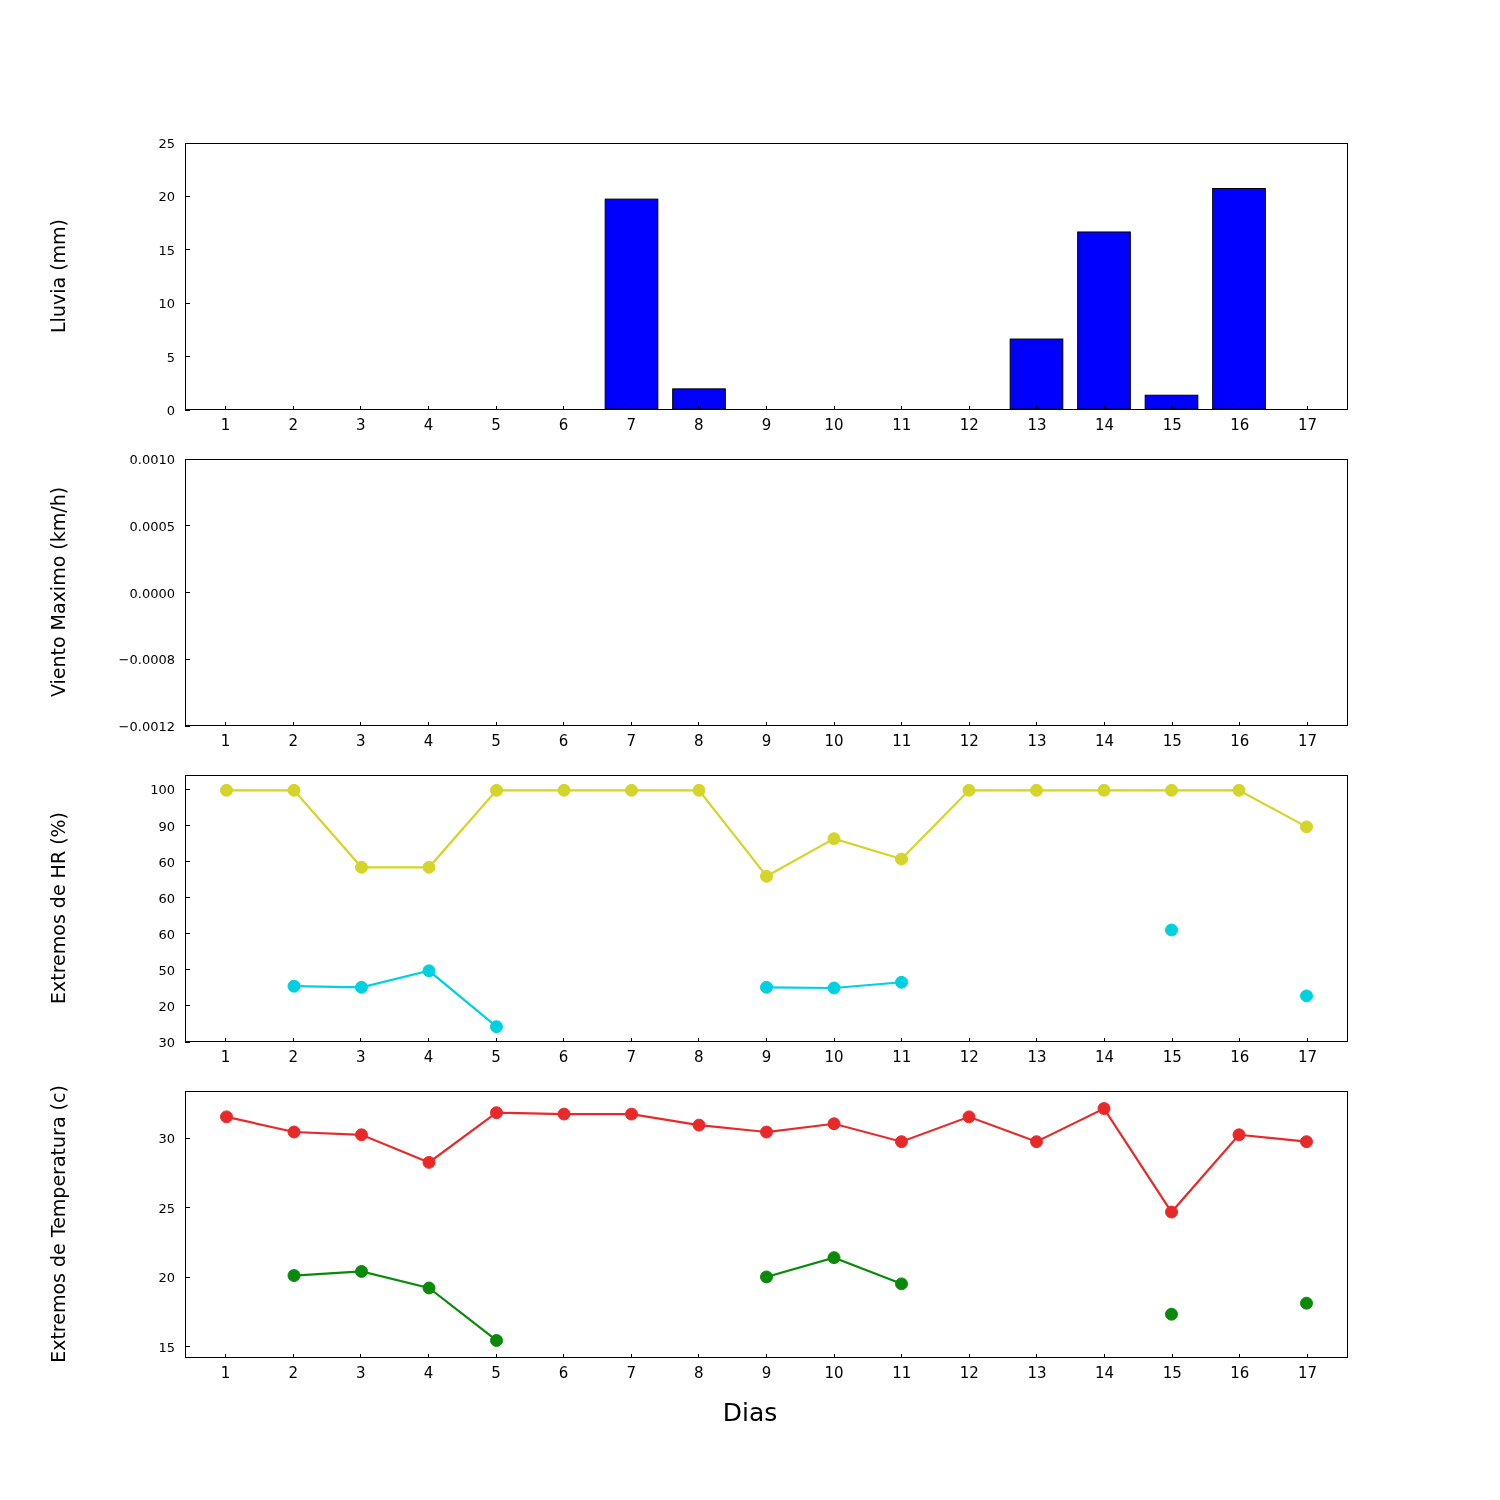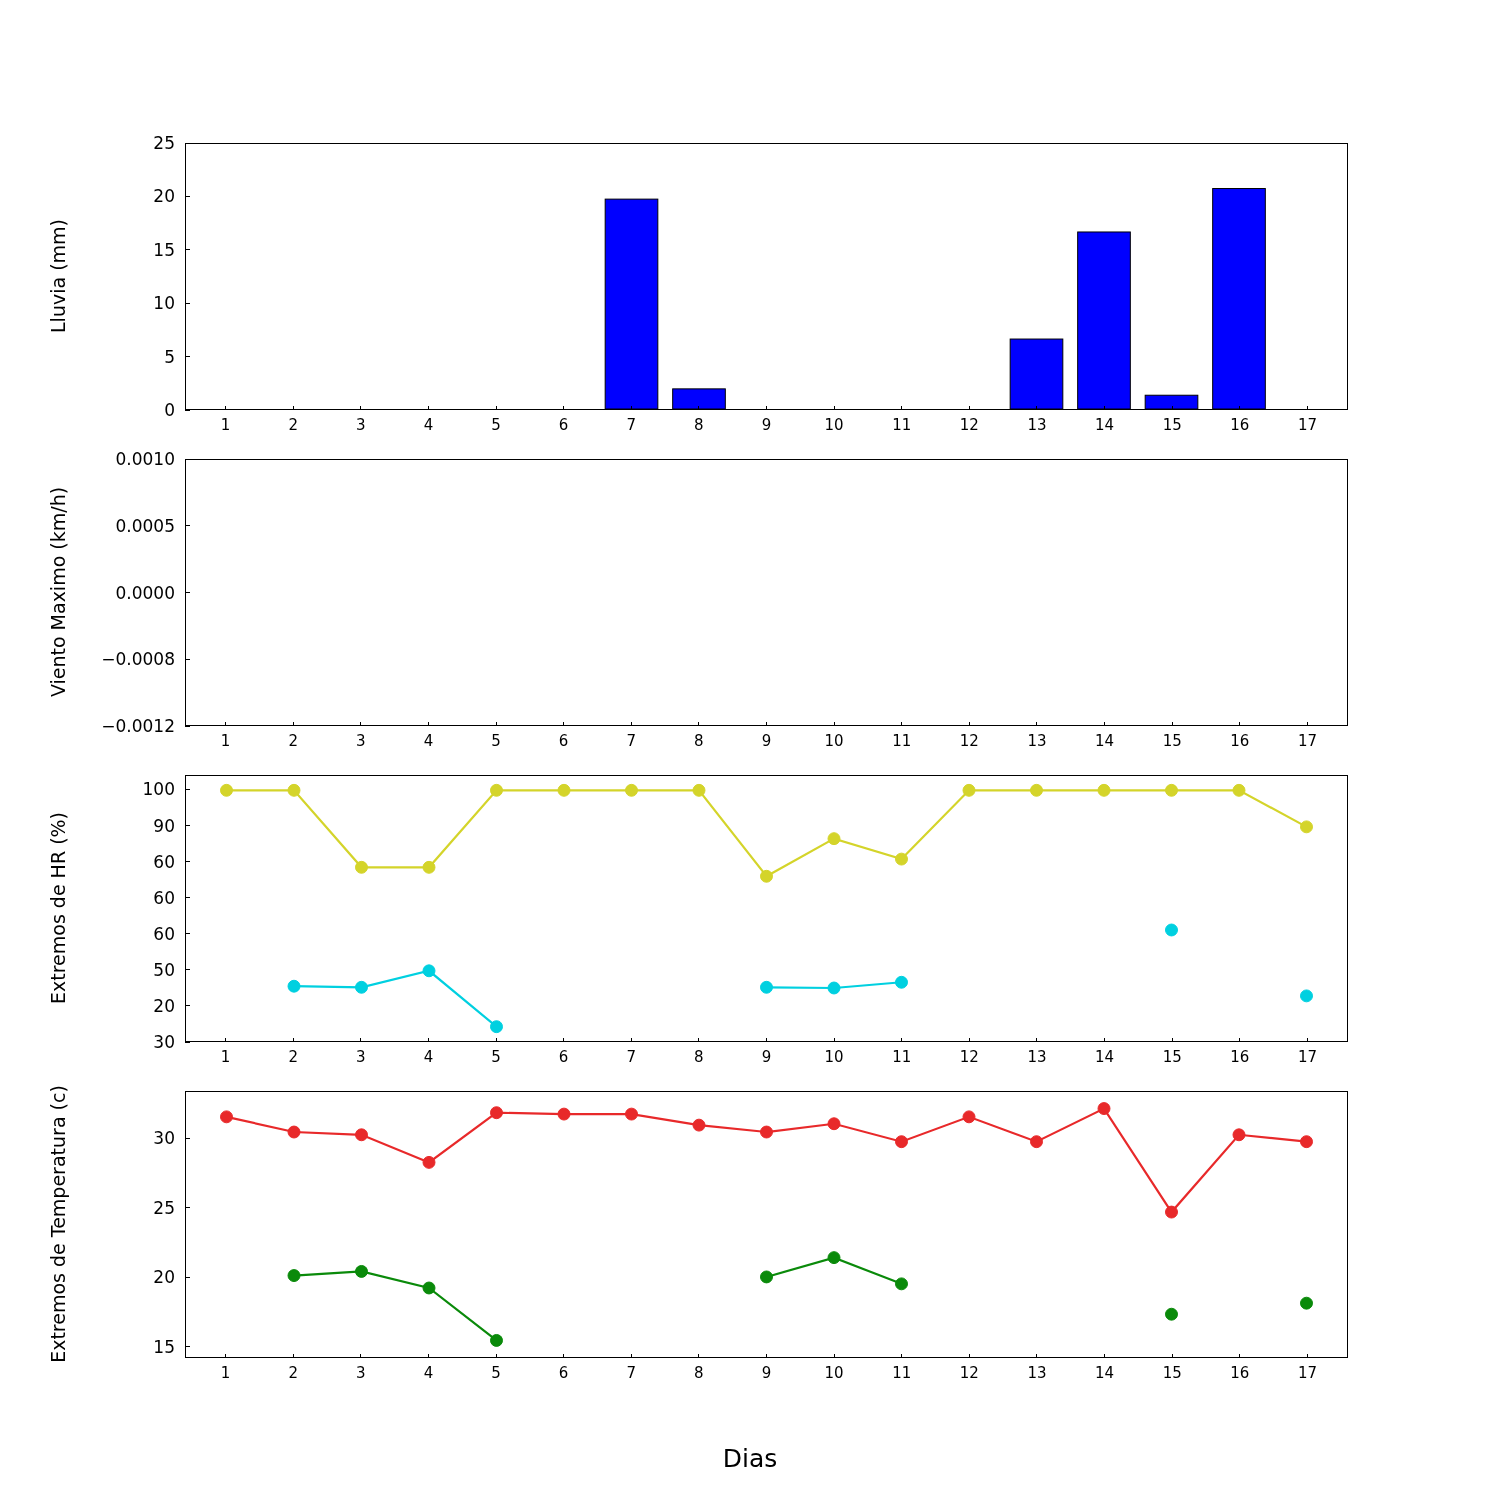--- a/index.html
+++ b/index.html
@@ -59,21 +59,21 @@
     left: 0;
   }
   .tick-x {
     position: absolute;
     font-size: 15px;
     text-align: center;
     transform: translateX(-50%);
   }
   .tick-y {
     position: absolute;
-    font-size: 17px;
+    font-size: 13px;
     text-align: right;
     transform: translateY(-50%);
   }
   .tickmark {
     position: absolute;
     background: #000000;
   }
 </style>
 </head>
 <body>
@@ -161,21 +161,21 @@
         <circle cx="243.42" cy="197.47" r="6" fill="#0a8a0a" stroke="#0a8a0a" stroke-width="1"></circle>
         <circle cx="311.03" cy="250.31" r="6" fill="#0a8a0a" stroke="#0a8a0a" stroke-width="1"></circle>
         <circle cx="581.50" cy="186.34" r="6" fill="#0a8a0a" stroke="#0a8a0a" stroke-width="1"></circle>
         <circle cx="649.12" cy="166.88" r="6" fill="#0a8a0a" stroke="#0a8a0a" stroke-width="1"></circle>
         <circle cx="716.73" cy="193.30" r="6" fill="#0a8a0a" stroke="#0a8a0a" stroke-width="1"></circle>
         <circle cx="987.20" cy="223.89" r="6" fill="#0a8a0a" stroke="#0a8a0a" stroke-width="1"></circle>
         <circle cx="1122.43" cy="212.77" r="6" fill="#0a8a0a" stroke="#0a8a0a" stroke-width="1"></circle>
       </svg>
   </div>
 
-  <div class="xlabel" id="xlabel-dias" style="top: 1444px; text-align: center;">Dias</div>
+  <div class="xlabel" id="xlabel-dias" style="top: 1398px; text-align: center;">Dias</div>
 
   <div id="ticks-layer">
       <div class="tickmark" style="left: 225.07px; top: 406px; width: 1px; height: 4px;"></div>
       <div class="tick-x" style="left: 225.57px; top: 416px;">1</div>
       <div class="tickmark" style="left: 292.686px; top: 406px; width: 1px; height: 4px;"></div>
       <div class="tick-x" style="left: 293.186px; top: 416px;">2</div>
       <div class="tickmark" style="left: 360.302px; top: 406px; width: 1px; height: 4px;"></div>
       <div class="tick-x" style="left: 360.802px; top: 416px;">3</div>
       <div class="tickmark" style="left: 427.919px; top: 406px; width: 1px; height: 4px;"></div>
       <div class="tick-x" style="left: 428.419px; top: 416px;">4</div>

